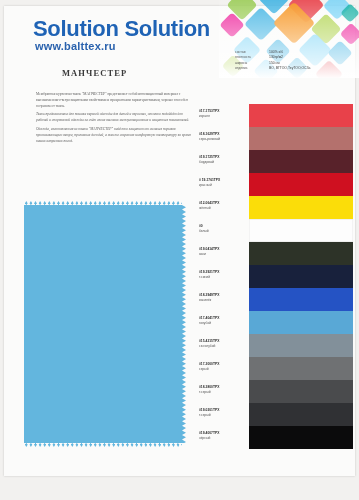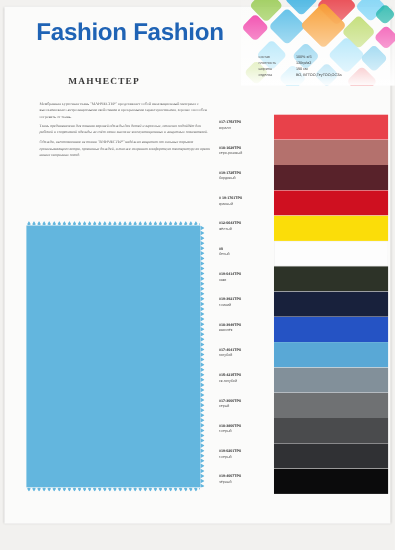--- a/index.html
+++ b/index.html
@@ -145,21 +145,22 @@
       <div class="dia" style="left: 112px; top: 44px; width: 18px; height: 18px; background: rgb(39, 170, 225); opacity: 0.82;"></div>
       <div class="dia" style="left: 6px; top: 58px; width: 16px; height: 16px; background: rgb(166, 206, 57); opacity: 0.82;"></div>
       <div class="dia" style="left: 38px; top: 62px; width: 18px; height: 18px; background: rgb(109, 207, 246); opacity: 0.82;"></div>
       <div class="dia" style="left: 70px; top: 60px; width: 16px; height: 16px; background: rgb(39, 170, 225); opacity: 0.82;"></div>
       <div class="dia" style="left: 100px; top: 64px; width: 20px; height: 20px; background: rgb(232, 65, 74); opacity: 0.82;"></div>
       <div class="dia" style="left: 124px; top: 26px; width: 16px; height: 16px; background: rgb(236, 0, 140); opacity: 0.82;"></div>
       <div class="dia" style="left: 124px; top: 6px; width: 14px; height: 14px; background: rgb(0, 169, 157); opacity: 0.82;"></div>
       <div style="position: absolute; inset: 0px; background: linear-gradient(rgba(255, 255, 255, 0.05) 0%, rgba(255, 255, 255, 0.75) 82%, rgba(255, 255, 255, 0.98) 100%);"></div>
     </div>
 
-  <div class="brand">Fashion Fashion</div>
+  <div class="brand">Solution Solution</div>
+  <div class="brand-url">www.balttex.ru</div>
   <div class="fabric-title">МАНЧЕСТЕР</div>
 
   <div class="spec" id="spec">
       <div class="row">
         <div class="k">состав</div>
         <div class="v">100% х/б</div>
       </div>
       <div class="row">
         <div class="k">плотность</div>
         <div class="v">130гр/м2</div>

